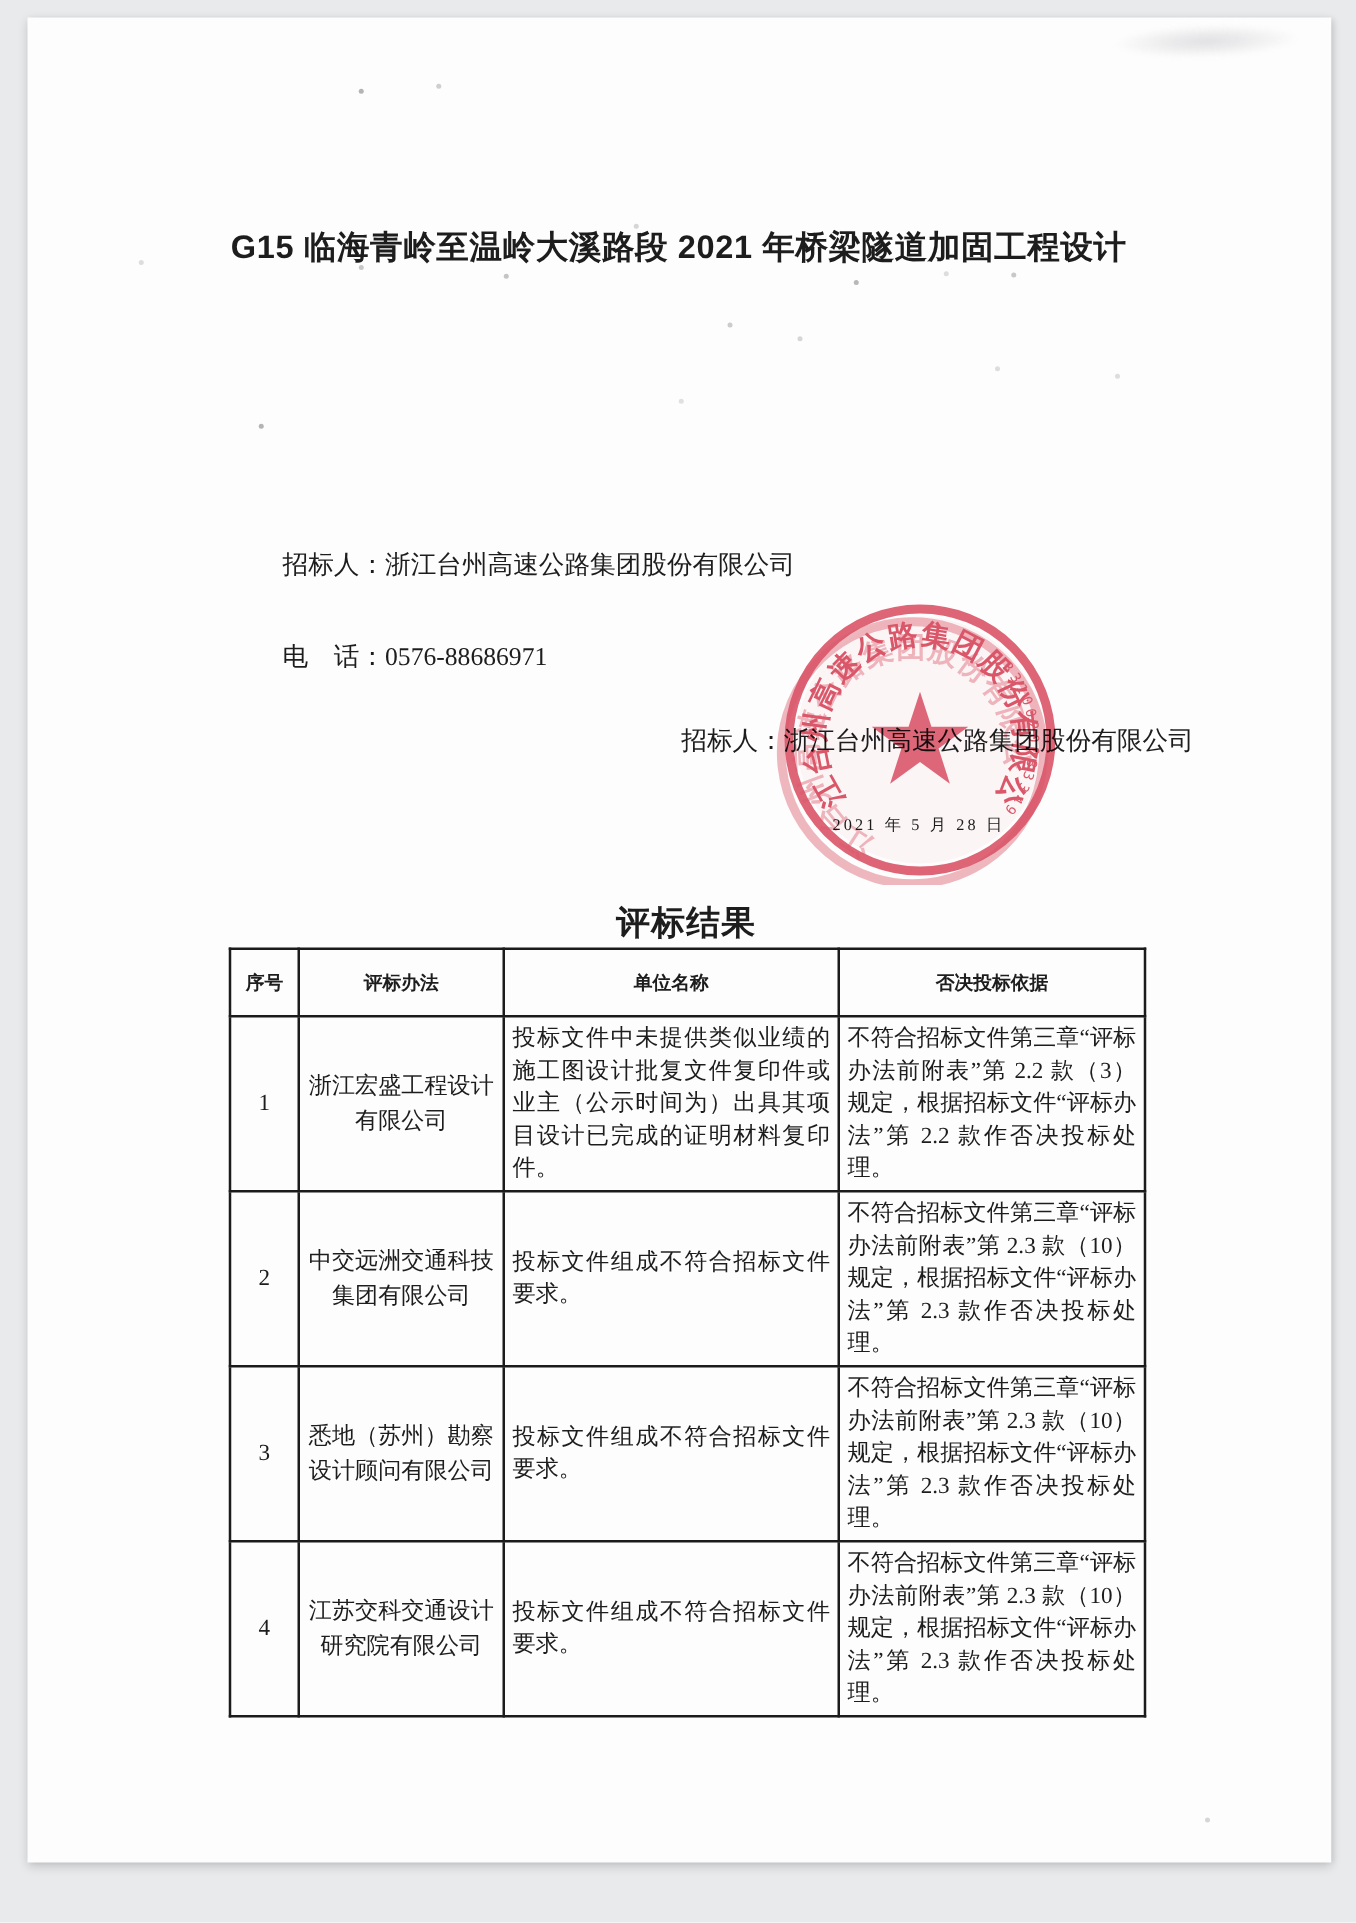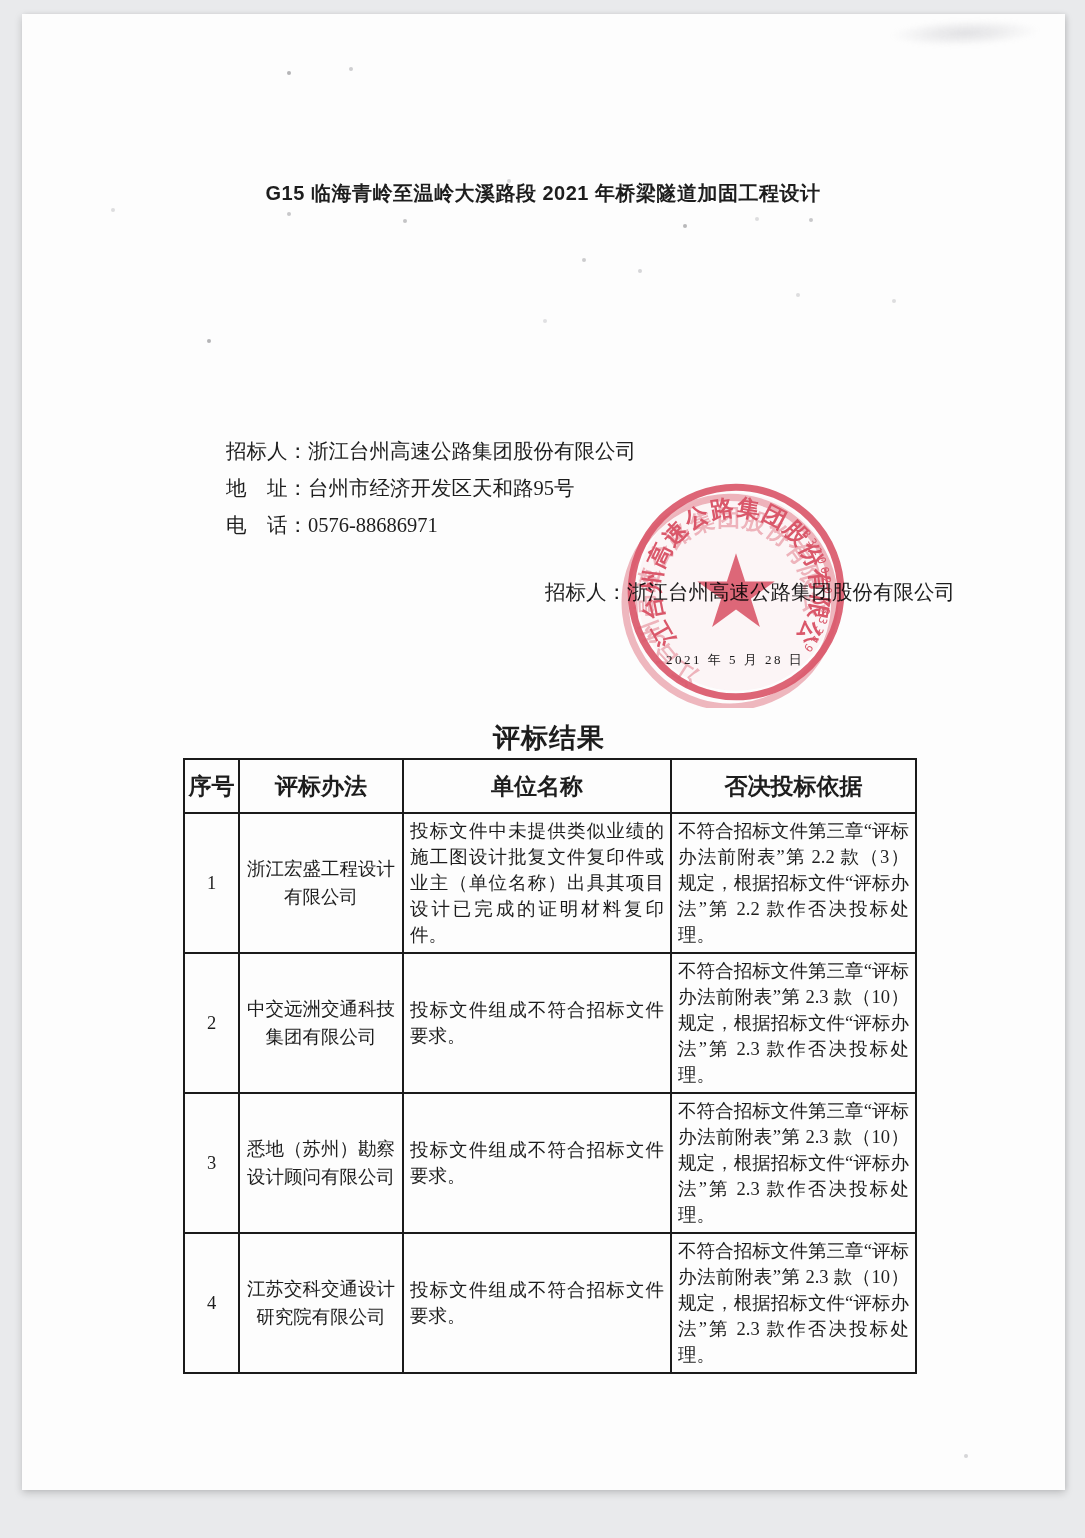--- a/index.html
+++ b/index.html
@@ -29,21 +29,21 @@
       561px 245px 0 1px rgba(130,130,135,.4), 617px 256px 0 1px rgba(140,140,145,.35),
       788px 205px 0 1px rgba(120,120,125,.4), 734px 204px 0 1px rgba(150,150,155,.3),
       486px 166px 0 1px rgba(140,140,145,.35), 186px 326px 0 1px rgba(90,90,95,.45),
       871px 286px 0 1px rgba(150,150,155,.3), 522px 306px 0 1px rgba(160,160,165,.3),
       775px 280px 0 1px rgba(150,150,155,.3), 328px 54px 0 1px rgba(120,120,125,.35),
       943px 1441px 0 1px rgba(140,140,145,.35), 90px 195px 0 1px rgba(150,150,155,.3);
   }
   .doc-title {
     position:absolute; left:141px; width:760px; text-align:center;
     font-family:"Liberation Sans","DejaVu Sans",sans-serif;
-    font-weight:bold; font-size:20px; letter-spacing:.5px; white-space:nowrap;
+    font-weight:bold; font-size:26px; letter-spacing:.5px; white-space:nowrap;
   }
   .t1 { top:166px; }
   .t2 { top:227px; }
   .bodytext {
     position:absolute; left:160px; width:742px;
     font-size:20.5px; line-height:40px; text-align:justify; text-indent:2em;
   }
   .p1 { top:286px; }
   .p2 { top:366px; }
   .contact-line { position:absolute; left:204px; font-size:20.5px; white-space:nowrap; }
@@ -60,41 +60,40 @@
   .seal .ghost { opacity:.42; }
   .table-caption {
     position:absolute; left:161px; top:706px; width:732px; text-align:center;
     font-size:27px; font-weight:bold; letter-spacing:1px;
   }
   table.result {
     position:absolute; left:161px; top:744px; width:732px;
     border-collapse:collapse; table-layout:fixed; font-size:18.5px;
   }
   table.result th, table.result td { border:2px solid #1b1b1b; }
-  table.result th { font-weight:bold; font-size:23px; }
+  table.result th { font-weight:bold; font-size:15px; }
   tr.hdr { height:54px; }
   tr.r1 { height:103px; }
   tr.r2 { height:113px; }
   tr.r3 { height:105px; }
   tr.r4 { height:107px; }
   td.cell-no, td.cell-name { text-align:center; vertical-align:middle; padding:2px 4px; line-height:28px; }
   td.cell-issue, td.cell-basis { text-align:justify; vertical-align:middle; padding:4px 6px; line-height:26px; }
 </style>
 </head>
 <body>
 
 <div class="page">
   <div class="smudge"></div>
   <div class="speckles"></div>
 
   <div class="doc-title t1">G15 临海青岭至温岭大溪路段 2021 年桥梁隧道加固工程设计</div>
 
 
   <div class="contact-line c1"><span>招标人：</span><span>浙江台州高速公路集团股份有限公司</span></div>
-  <div class="contact-line c2"><span>地　址：</span><span>台州市经济开发区天和路95号</span></div>
   <div class="contact-line c3"><span>电　话：</span><span>0576-88686971</span></div>
 
   <div class="sig-line">招标人：浙江台州高速公路集团股份有限公司</div>
   <div class="sig-date">2021 年 5 月 28 日</div>
 
   <svg class="seal" viewBox="0 0 228 228" xmlns="http://www.w3.org/2000/svg">
     <defs>
       <path id="arcTop" d="M 52 156 A 75 75 0 1 1 176 156" fill="none"></path>
       <path id="arcSerial" d="M 157 39.5 A 86 86 0 0 1 157 188.5" fill="none"></path>
     </defs>
@@ -131,21 +130,21 @@
         <th>序号</th>
         <th>评标办法</th>
         <th>单位名称</th>
         <th>否决投标依据</th>
       </tr>
     </thead>
     <tbody>
       <tr class="r1">
         <td class="cell-no">1</td>
         <td class="cell-name">浙江宏盛工程设计有限公司</td>
-        <td class="cell-issue">投标文件中未提供类似业绩的施工图设计批复文件复印件或业主（单位名称）出具其项目设计已完成的证明材料复印件。</td>
+        <td class="cell-issue">投标文件中未提供类似业绩的施工图设计批复文件复印件或业主（公示时间为）出具其项目设计已完成的证明材料复印件。</td>
         <td class="cell-basis">不符合招标文件第三章“评标办法前附表”第 2.2 款（3）规定，根据招标文件“评标办法”第 2.2 款作否决投标处理。</td>
       </tr>
       <tr class="r2">
         <td class="cell-no">2</td>
         <td class="cell-name">中交远洲交通科技集团有限公司</td>
         <td class="cell-issue">投标文件组成不符合招标文件要求。</td>
         <td class="cell-basis">不符合招标文件第三章“评标办法前附表”第 2.3 款（10）规定，根据招标文件“评标办法”第 2.3 款作否决投标处理。</td>
       </tr>
       <tr class="r3">
         <td class="cell-no">3</td>

